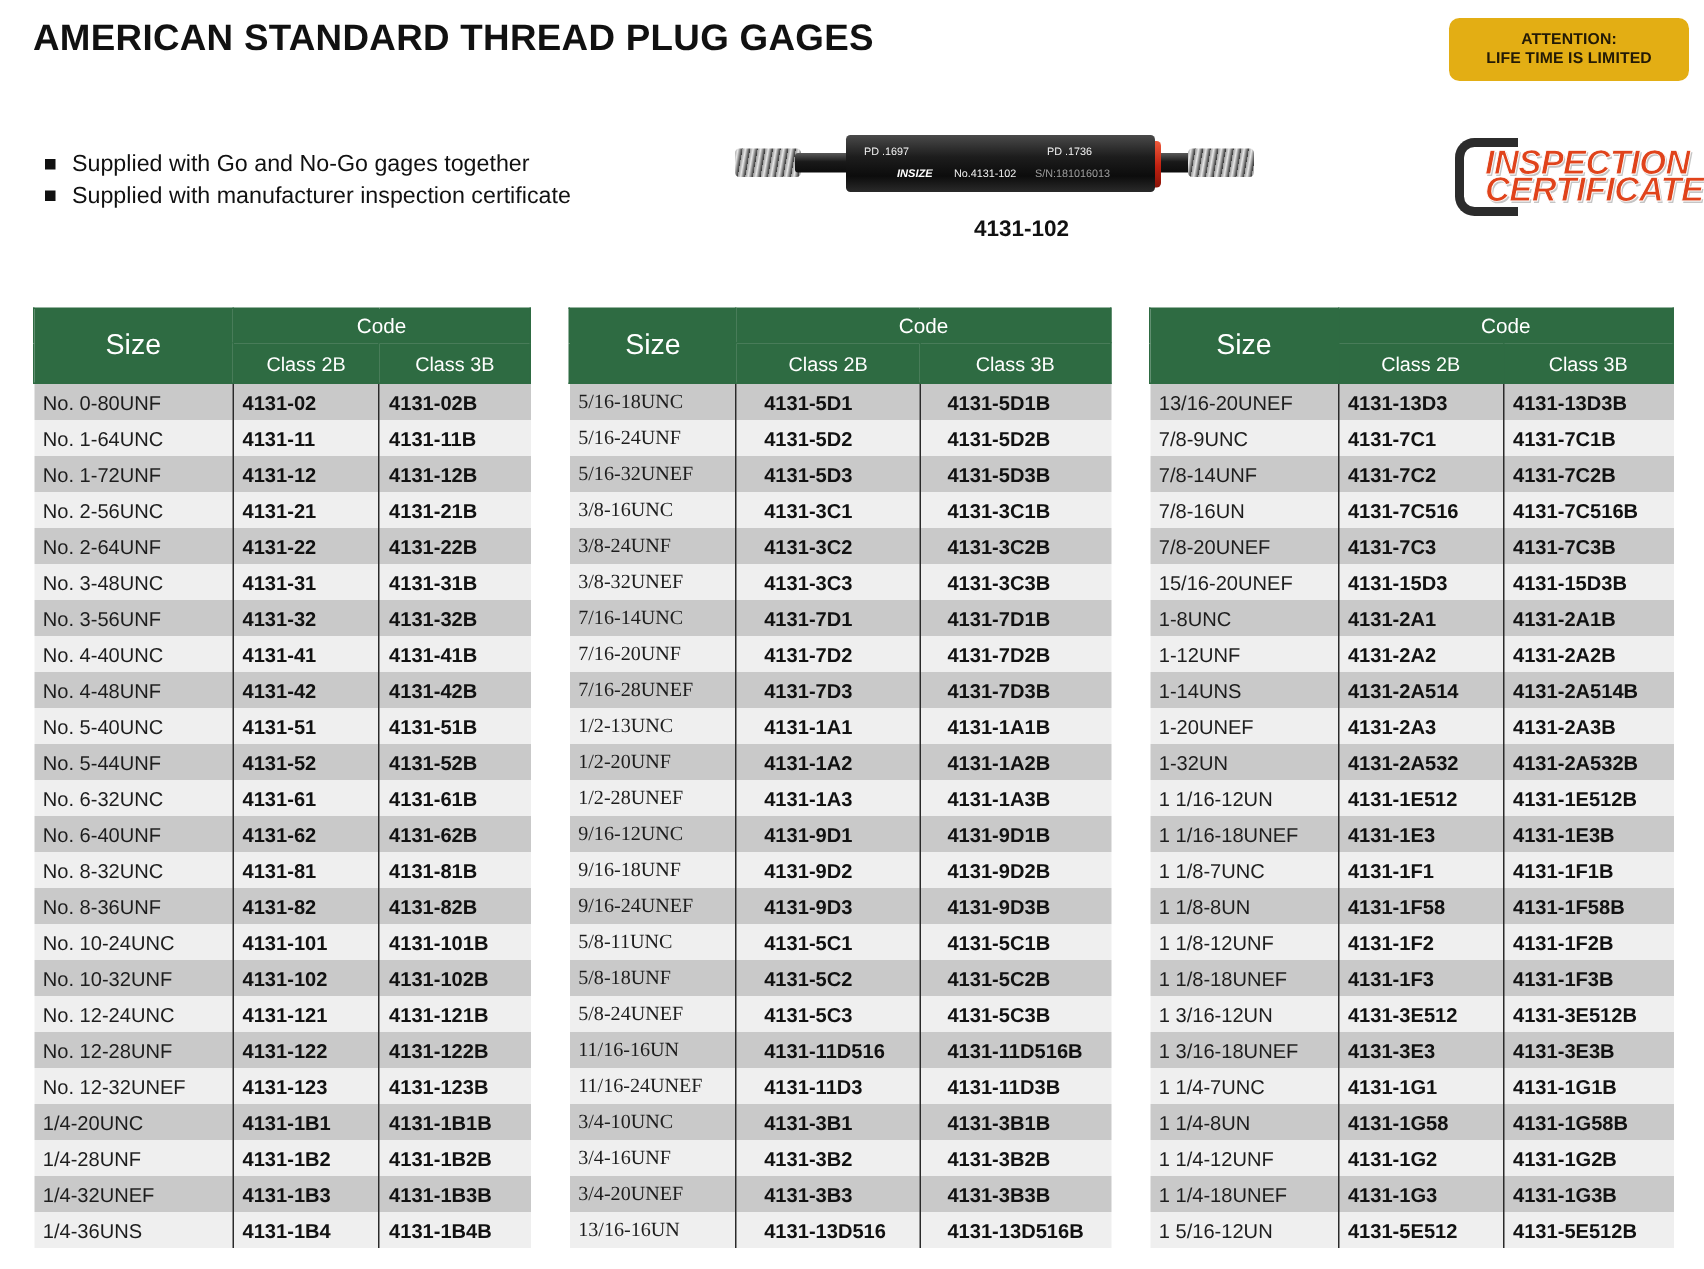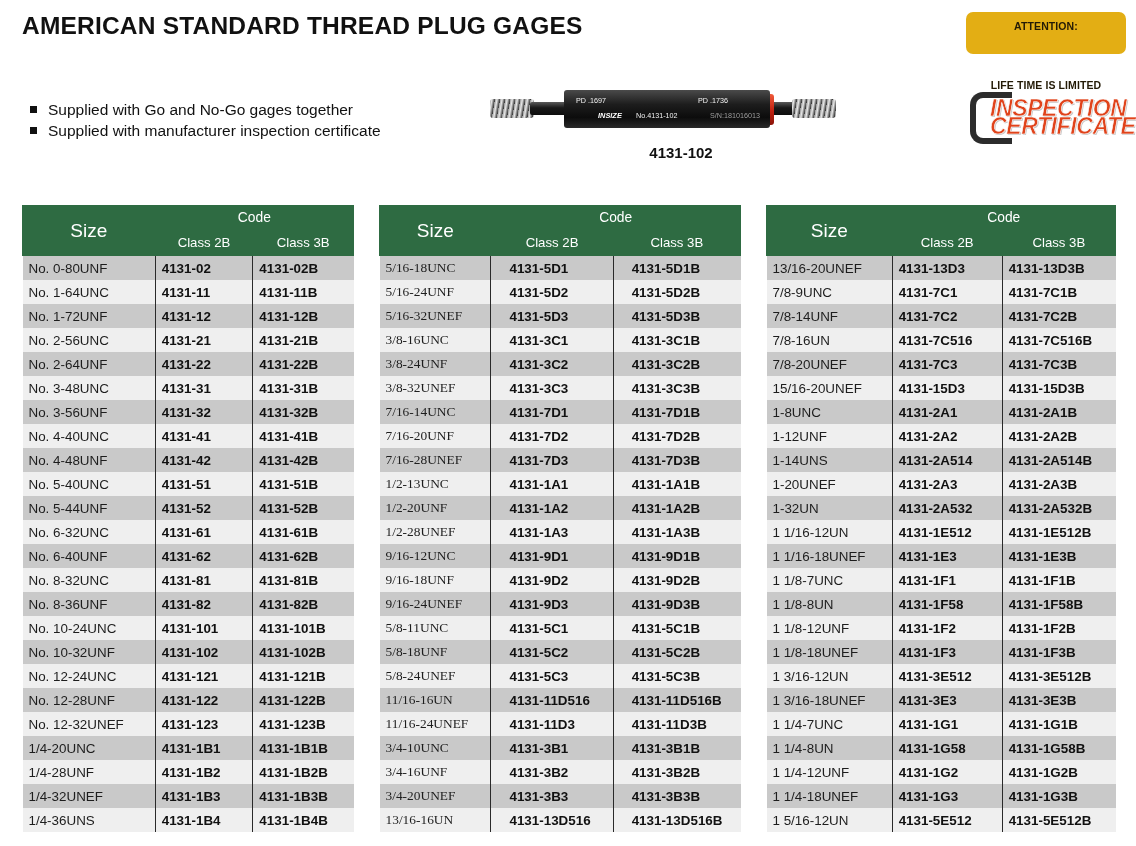--- a/index.html
+++ b/index.html
@@ -35,21 +35,21 @@
   
   .attention{
     position:absolute;left:966px;top:12px;
     width:160px;height:42px;border-radius:7px;
     background:#e3ae14;
     display:flex;flex-direction:column;
     align-items:center;justify-content:center;
     line-height:13px;
   }
   .attention span{
-    font-size:10.5px;font-weight:bold;color:#231a06;letter-spacing:.1px;margin-top:46px;
+    font-size:10.5px;font-weight:bold;color:#231a06;letter-spacing:.1px;
   }
 
   
   .cert{
     position:absolute;left:968px;top:92px;
     width:162px;height:56px;
   }
   .cert .bracket{
     position:absolute;left:2px;top:0px;
     width:36px;height:52px;
@@ -104,21 +104,21 @@
     background:linear-gradient(180deg,#f05a3a 0%,#c02010 55%,#8a1408 100%);
     border-radius:3px;
   }
   .lbl{
     position:absolute;color:#f2f2f2;font-size:7.2px;white-space:nowrap;
   }
   .lbl-pd1{left:90px;top:16px;}
   .lbl-pd2{left:212px;top:16px;}
   .lbl-brand{left:88px;top:31px;font-weight:bold;font-style:italic;font-size:7.4px;color:#fff;padding-left:24px;}
   .lbl-no{left:150px;top:31px;}
-  .lbl-sn{left:224px;top:31px;color:#9e9e9e;}
+  .lbl-sn{left:204px;top:31px;color:#9e9e9e;}
   .product-code{
     position:absolute;left:486px;top:144px;width:390px;
     text-align:center;font-size:15px;font-weight:bold;color:#111;
   }
 
   
   .tables{position:absolute;left:0;top:205px;width:1136px;}
   .tbl-wrap{position:absolute;top:0;}
   .tbl-wrap.t1{left:22px;width:332px;}
   .tbl-wrap.t2{left:379px;width:362px;}

